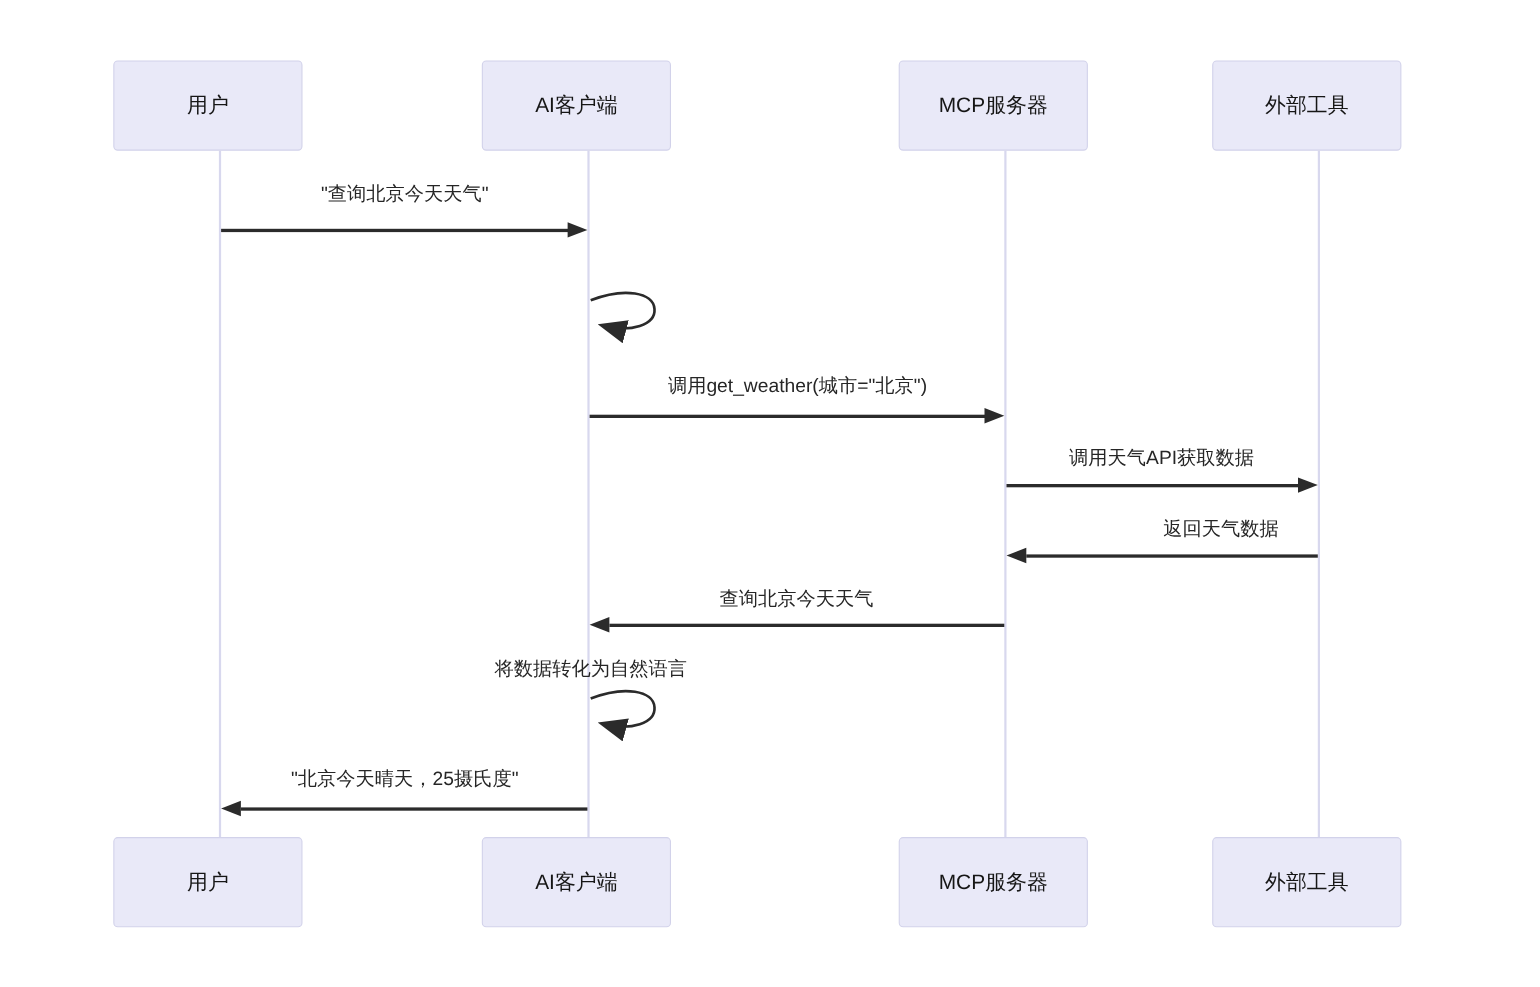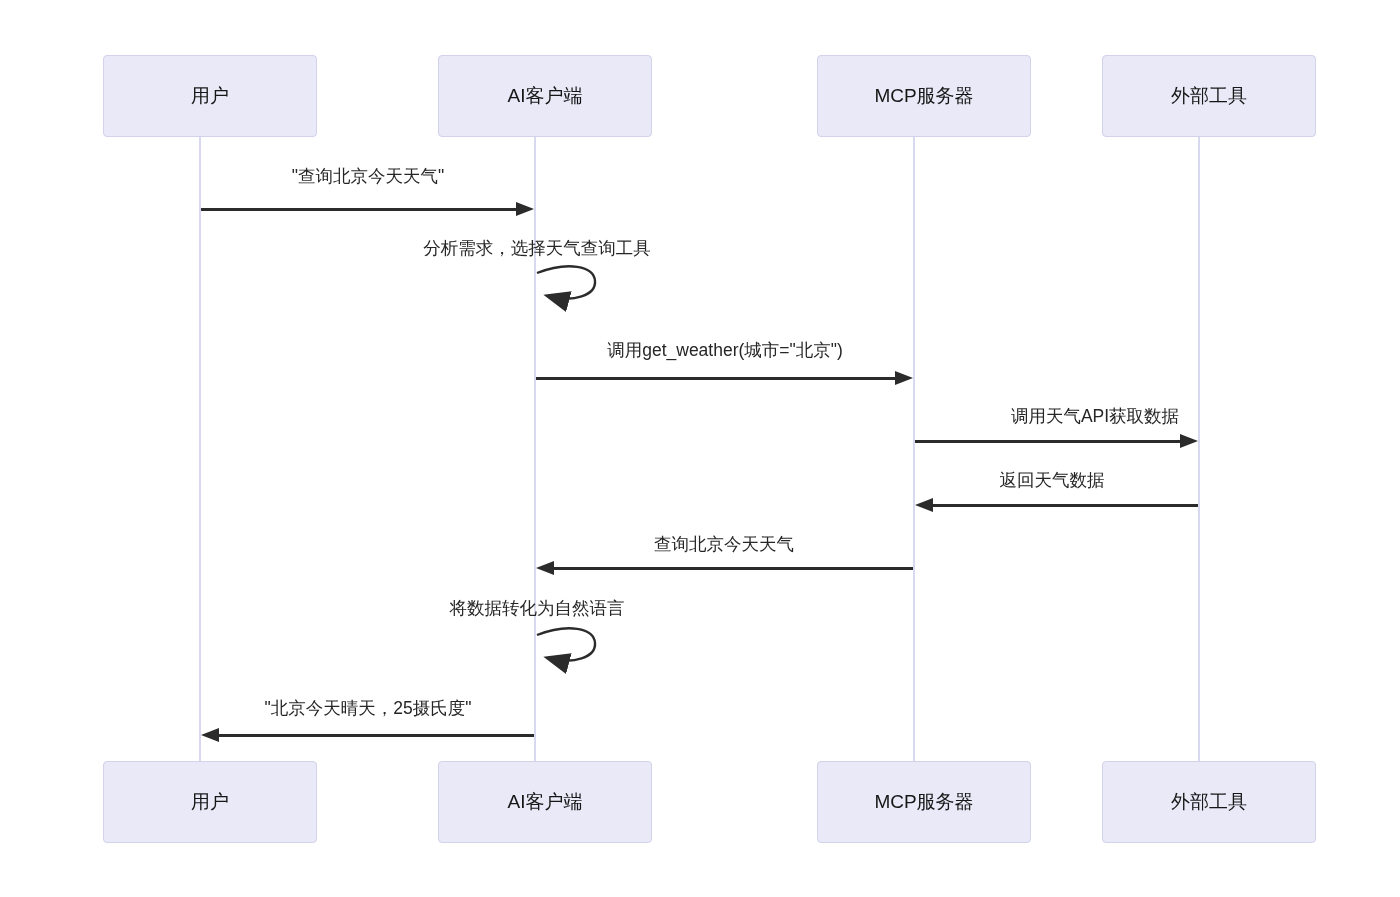--- a/index.html
+++ b/index.html
@@ -9,21 +9,21 @@
     --arrow:#2b2b2b;
     --text:#262626;
     --bg:#ffffff;
   }
   *{margin:0;padding:0;box-sizing:border-box;}
   html,body{width:1400px;height:897px;background:var(--bg);
     font-family:"Liberation Sans","DejaVu Sans",sans-serif;}
   .canvas{position:relative;width:1400px;height:897px;background:var(--bg);overflow:hidden;}
 
   .actor-box{
-    position:absolute;width:214px;height:82px;
+    position:absolute;width:172px;height:82px;
     background:var(--actor-fill);
     border:1.5px solid var(--actor-border);
     border-radius:4px;
     display:flex;align-items:center;justify-content:center;
     font-size:19px;color:#161616;
   }
   .lifeline{
     position:absolute;width:2px;background:var(--lifeline);
   }
   .msg-label{
@@ -78,39 +78,38 @@
     <span>MCP服务器</span>
   </div>
   <div class="actor-box" style="left:1102px;top:761px;">
     <span>外部工具</span>
   </div>
 
   <div class="msg-label" style="left:368px;top:164px;">"查询北京今天天气"</div>
   <div class="msg-line" style="left:201px;top:208px;width:316px;"></div>
   <div class="arrowhead-right" style="left:516px;top:202px;"></div>
 
-  <div class="msg-label" style="left:537px;top:236px;">分析需求，选择天气查询工具</div>
   <svg class="self-loop-svg" style="left:536px;top:264px;" width="66" height="44" viewBox="0 0 66 44">
     <defs>
       <marker id="ah1" markerWidth="11" markerHeight="9" refX="9" refY="4.5" orient="auto">
         <path d="M0,0 L11,4.5 L0,9 z" fill="#2b2b2b"></path>
       </marker>
     </defs>
     <path d="M1,9 C32,-3 58,2 59,17 C60,31 38,39 12,32" fill="none" stroke="#2b2b2b" stroke-width="2.4" marker-end="url(#ah1)"></path>
   </svg>
 
   <div class="msg-label" style="left:725px;top:338px;">调用get_weather(城市="北京")</div>
   <div class="msg-line" style="left:536px;top:377px;width:360px;"></div>
   <div class="arrowhead-right" style="left:895px;top:371px;"></div>
 
-  <div class="msg-label" style="left:1056px;top:404px;margin-left:39px;">调用天气API获取数据</div>
+  <div class="msg-label" style="left:1056px;top:404px;">调用天气API获取数据</div>
   <div class="msg-line" style="left:915px;top:440px;width:266px;"></div>
   <div class="arrowhead-right" style="left:1180px;top:434px;"></div>
 
-  <div class="msg-label" style="left:1052px;top:468px;">返回天气数据</div>
+  <div class="msg-label" style="left:1110px;top:468px;">返回天气数据</div>
   <div class="msg-line" style="left:933px;top:504px;width:265px;"></div>
   <div class="arrowhead-left" style="left:915px;top:498px;"></div>
 
   <div class="msg-label" style="left:724px;top:532px;">查询北京今天天气</div>
   <div class="msg-line" style="left:554px;top:567px;width:359px;"></div>
   <div class="arrowhead-left" style="left:536px;top:561px;"></div>
 
   <div class="msg-label" style="left:537px;top:596px;font-family:Liberation Serif, serif;">将数据转化为自然语言</div>
   <svg class="self-loop-svg" style="left:536px;top:626px;" width="66" height="44" viewBox="0 0 66 44">
     <defs>

